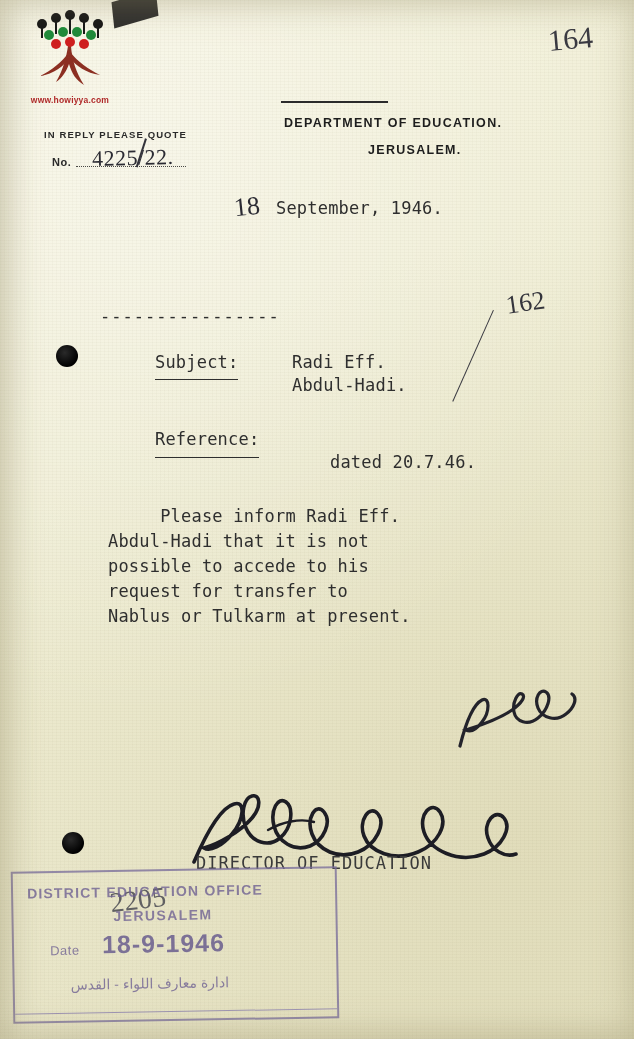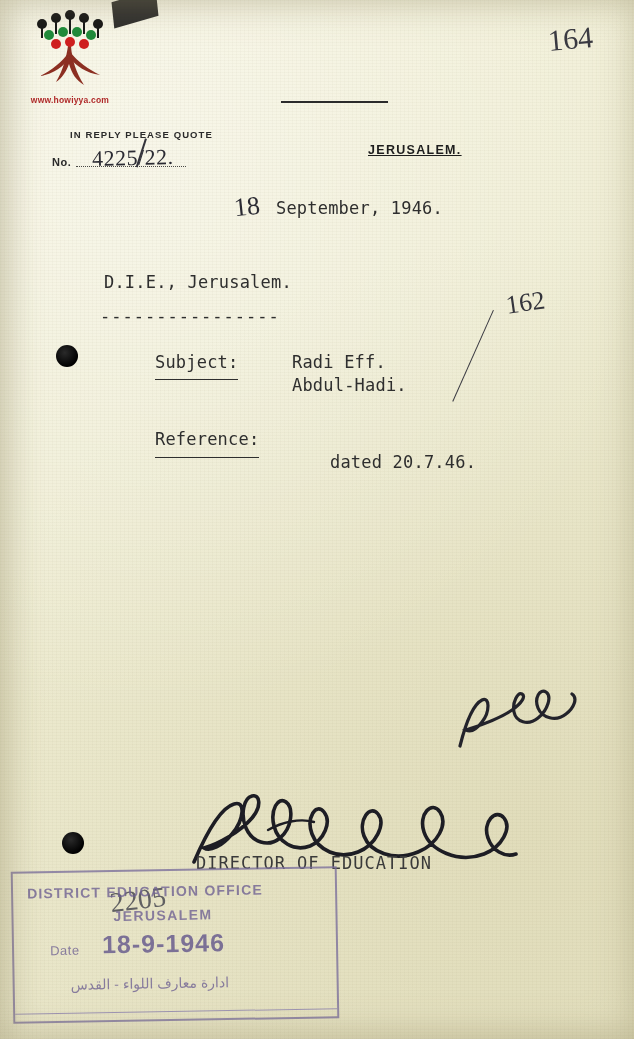--- a/index.html
+++ b/index.html
@@ -89,33 +89,31 @@
   }
   .city-title {
     position: absolute;
     left: 368px;
     top: 143px;
     font-size: 12.5px;
     font-weight: bold;
     letter-spacing: 1.3px;
     color: #1d1d1d;
     white-space: nowrap;
-    text-decoration: underline;
   }
 
   .reply-quote {
     position: absolute;
     left: 44px;
     top: 129px;
     font-size: 9.5px;
     font-weight: bold;
     letter-spacing: 1.1px;
     color: #2a2a2a;
     white-space: nowrap;
-    margin-left: 26px;
   }
   .no-label {
     position: absolute;
     left: 52px;
     top: 156px;
     font-size: 11px;
     font-weight: bold;
     letter-spacing: 0.6px;
     color: #2a2a2a;
   }
@@ -417,41 +415,46 @@
           <rect x="47" y="8" width="2" height="20" fill="#171717"></rect>
           <rect x="61" y="10" width="2" height="18" fill="#171717"></rect>
           <rect x="75" y="16" width="2" height="16" fill="#171717"></rect>
         </g>
       </svg>
     </div>
     <div class="logo-url">www.howiyya.com</div>
   </div>
 
   <div class="rule-under-title"></div>
+  <div class="dept-title">DEPARTMENT OF EDUCATION.</div>
   <div class="city-title">JERUSALEM.</div>
 
   <div class="reply-quote">IN REPLY PLEASE QUOTE</div>
   <div class="no-label">No.</div>
   <div class="no-dots"></div>
   <div class="file-no">4225/22.</div>
   <div class="file-no-slash"></div>
 
   <div class="date-day handwrite">18</div>
   <div class="date-line typed">September, 1946.</div>
 
-  <div class="addressee typed">D.I.E., Jerusalem.</div>
   <div class="dash-rule typed">----------------</div>
 
   <div class="subject-label typed">Subject:</div>
   <div class="subject-val1 typed">Radi Eff.</div>
   <div class="subject-val2 typed">Abdul-Hadi.</div>
 
   <div class="reference-label typed">Reference:</div>
   <div class="reference-val2 typed">dated 20.7.46.</div>
 
+  <div class="body-para typed">     Please inform Radi Eff.
+Abdul-Hadi that it is not
+possible to accede to his
+request for transfer to
+Nablus or Tulkarm at present.</div>
 
   <div class="folio-top handwrite">164</div>
   <div class="folio-mid handwrite">162</div>
   <div class="folio-mid-line"></div>
 
   <div class="punch p1"></div>
   <div class="punch p2"></div>
 
   <svg class="initial-svg" style="left:452px; top:680px;" width="140" height="80" viewBox="0 0 140 80">
     <path d="M8 66 C14 42 22 24 30 20 C38 16 38 32 30 42 C24 50 18 52 14 50 C26 46 46 40 60 30 C70 23 74 16 70 14 C66 12 60 22 62 32 C64 42 76 46 86 38 C96 30 100 16 94 12 C88 8 82 18 86 28 C90 38 104 42 114 34 C122 28 126 18 120 14" fill="none" stroke="#23232b" stroke-width="3.2" stroke-linecap="round"></path>

